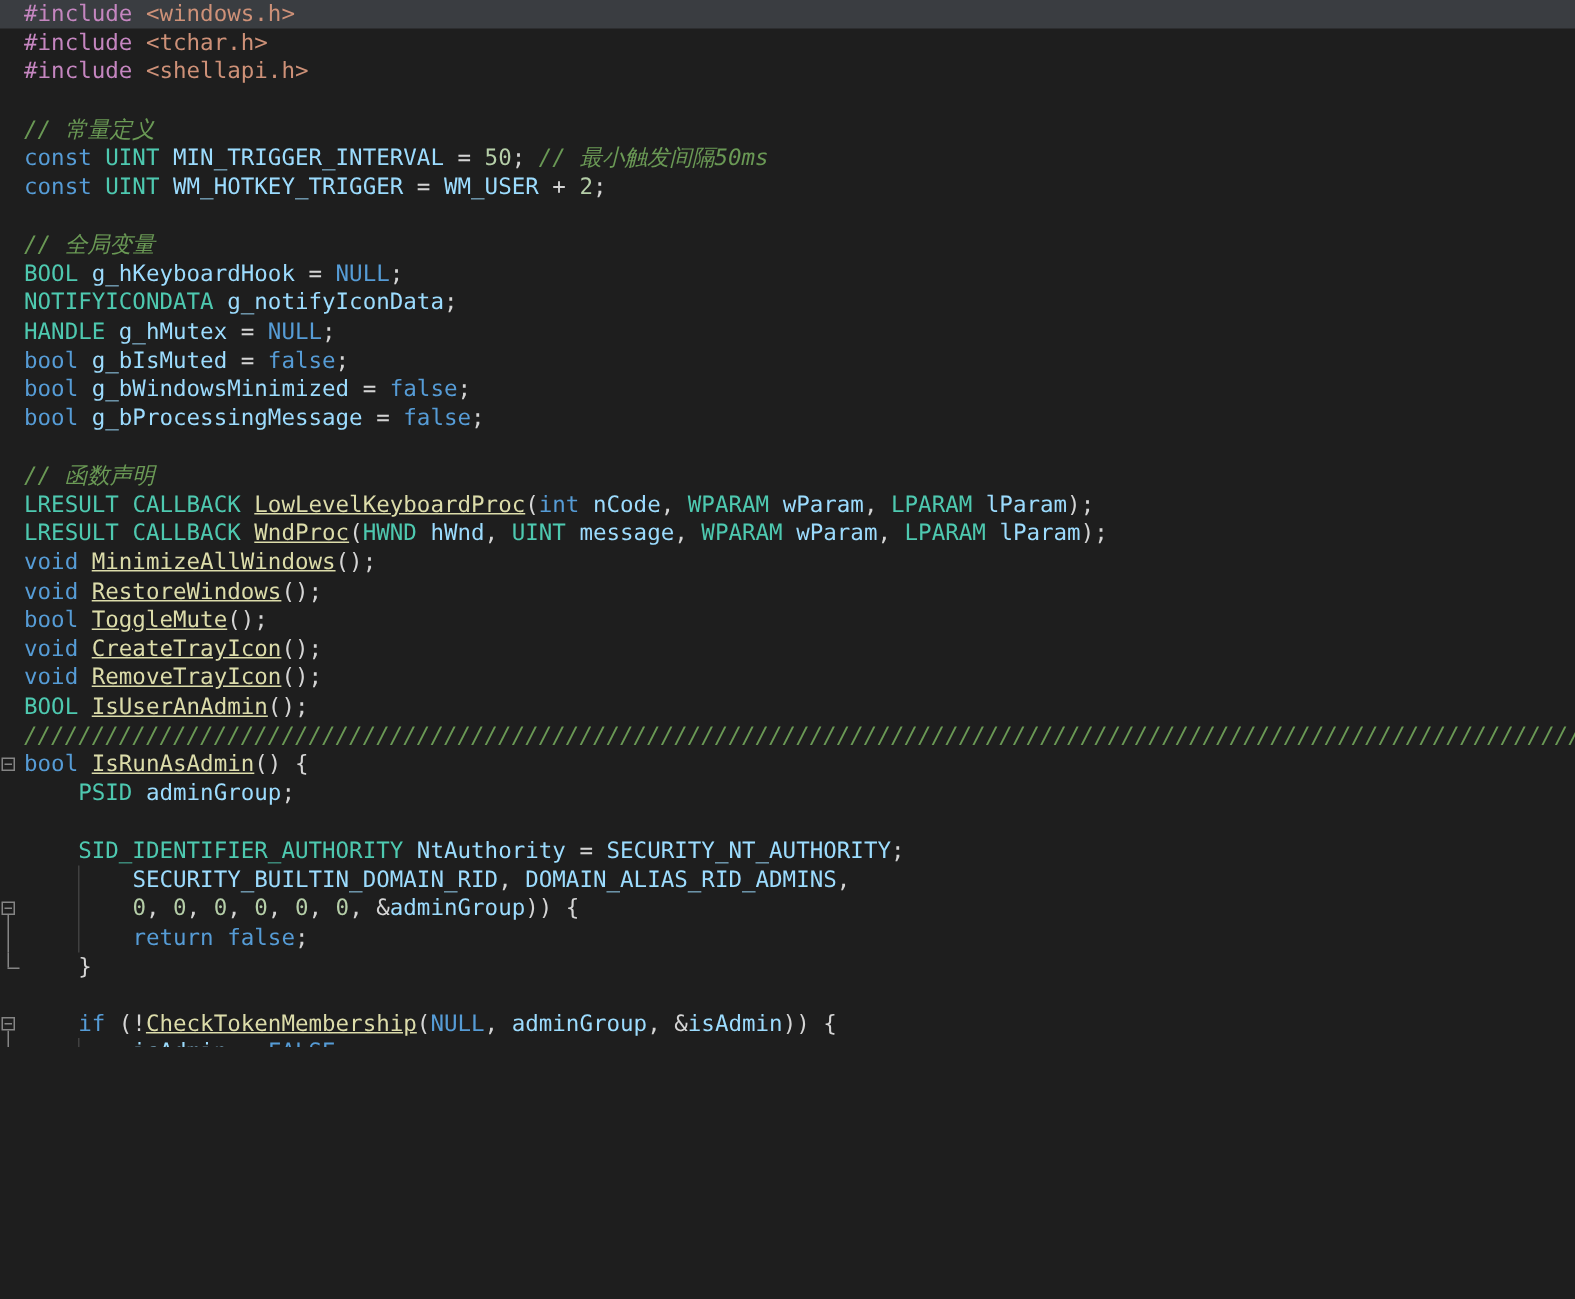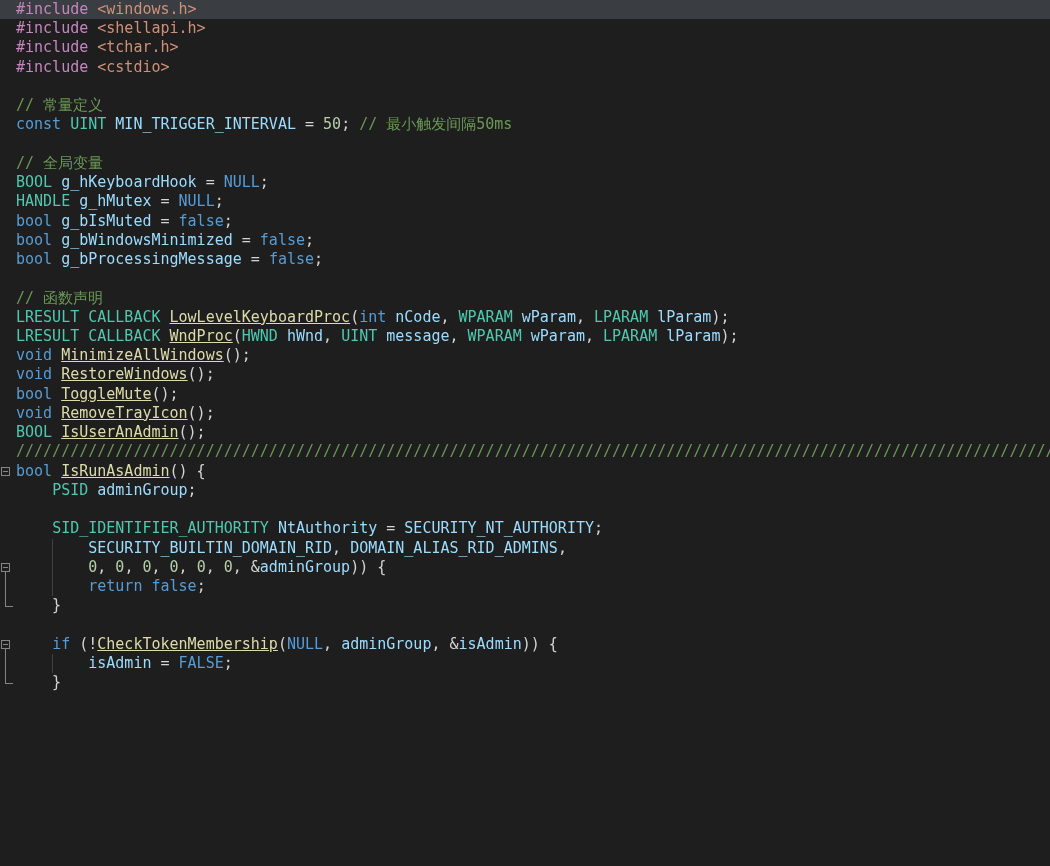--- a/index.html
+++ b/index.html
@@ -17,21 +17,21 @@
   .line {
     position: relative;
     height: 19.244px;
     line-height: 19.244px;
     white-space: pre;
   }
   .line.hl { background: var(--c-hl, #3a3d41); }
   .code { position: absolute; left: 16px; top: 0; white-space: pre; }
   .tok-pre { color: var(--c-pre); }
   .tok-str { color: var(--c-str); }
-  .tok-com { color: var(--c-com); }
+  .tok-com { color: var(--c-com); font-style: italic; }
   .tok-kw  { color: var(--c-kw);  }
   .tok-typ { color: var(--c-typ); }
   .tok-fn  { color: var(--c-fn); text-decoration: underline;  }
   .tok-var { color: var(--c-var); }
   .tok-num { color: var(--c-num); }
   .tok-pun { color: var(--c-pun); }
   .fold-box {
     position: absolute; left: 1px; top: 5px;
     width: 9px; height: 9px;
     border: 1px solid var(--c-fold, #858585);
@@ -50,40 +50,42 @@
     position: absolute; left: calc(16px + 4ch); top: 0; bottom: 0;
     width: 1px; background: var(--c-guide, #404040);
   }
 </style>
 </head>
 <body>
 
 <div id="screen">
   <div id="editor">
       <div class="line hl"><span class="code"><span class="tok-pre">#include</span><span class="tok-pun"> </span><span class="tok-str">&lt;windows.h&gt;</span></span></div>
+      <div class="line"><span class="code"><span class="tok-pre">#include</span><span class="tok-pun"> </span><span class="tok-str">&lt;tchar.h&gt;</span></span></div>
       <div class="line"><span class="code"><span class="tok-pre">#include</span><span class="tok-pun"> </span><span class="tok-str">&lt;shellapi.h&gt;</span></span></div>
-      <div class="line"><span class="code"><span class="tok-pre">#include</span><span class="tok-pun"> </span><span class="tok-str">&lt;tchar.h&gt;</span></span></div>
-      <div class="line"><span class="code"><span class="tok-pre">#include</span><span class="tok-pun"> </span><span class="tok-str">&lt;cstdio&gt;</span></span></div>
       <div class="line"><span class="code"></span></div>
       <div class="line"><span class="code"><span class="tok-com">// 常量定义</span></span></div>
       <div class="line"><span class="code"><span class="tok-kw">const</span><span class="tok-pun"> </span><span class="tok-typ">UINT</span><span class="tok-pun"> </span><span class="tok-var">MIN_TRIGGER_INTERVAL</span><span class="tok-pun"> = </span><span class="tok-num">50</span><span class="tok-pun">; </span><span class="tok-com">// 最小触发间隔50ms</span></span></div>
+      <div class="line"><span class="code"><span class="tok-kw">const</span><span class="tok-pun"> </span><span class="tok-typ">UINT</span><span class="tok-pun"> </span><span class="tok-var">WM_HOTKEY_TRIGGER</span><span class="tok-pun"> = </span><span class="tok-var">WM_USER</span><span class="tok-pun"> + </span><span class="tok-num">2</span><span class="tok-pun">;</span></span></div>
       <div class="line"><span class="code"></span></div>
       <div class="line"><span class="code"><span class="tok-com">// 全局变量</span></span></div>
       <div class="line"><span class="code"><span class="tok-typ">BOOL</span><span class="tok-pun"> </span><span class="tok-var">g_hKeyboardHook</span><span class="tok-pun"> = </span><span class="tok-kw">NULL</span><span class="tok-pun">;</span></span></div>
+      <div class="line"><span class="code"><span class="tok-typ">NOTIFYICONDATA</span><span class="tok-pun"> </span><span class="tok-var">g_notifyIconData</span><span class="tok-pun">;</span></span></div>
       <div class="line"><span class="code"><span class="tok-typ">HANDLE</span><span class="tok-pun"> </span><span class="tok-var">g_hMutex</span><span class="tok-pun"> = </span><span class="tok-kw">NULL</span><span class="tok-pun">;</span></span></div>
       <div class="line"><span class="code"><span class="tok-kw">bool</span><span class="tok-pun"> </span><span class="tok-var">g_bIsMuted</span><span class="tok-pun"> = </span><span class="tok-kw">false</span><span class="tok-pun">;</span></span></div>
       <div class="line"><span class="code"><span class="tok-kw">bool</span><span class="tok-pun"> </span><span class="tok-var">g_bWindowsMinimized</span><span class="tok-pun"> = </span><span class="tok-kw">false</span><span class="tok-pun">;</span></span></div>
       <div class="line"><span class="code"><span class="tok-kw">bool</span><span class="tok-pun"> </span><span class="tok-var">g_bProcessingMessage</span><span class="tok-pun"> = </span><span class="tok-kw">false</span><span class="tok-pun">;</span></span></div>
       <div class="line"><span class="code"></span></div>
       <div class="line"><span class="code"><span class="tok-com">// 函数声明</span></span></div>
       <div class="line"><span class="code"><span class="tok-typ">LRESULT</span><span class="tok-pun"> </span><span class="tok-typ">CALLBACK</span><span class="tok-pun"> </span><span class="tok-fn">LowLevelKeyboardProc</span><span class="tok-pun">(</span><span class="tok-kw">int</span><span class="tok-pun"> </span><span class="tok-var">nCode</span><span class="tok-pun">, </span><span class="tok-typ">WPARAM</span><span class="tok-pun"> </span><span class="tok-var">wParam</span><span class="tok-pun">, </span><span class="tok-typ">LPARAM</span><span class="tok-pun"> </span><span class="tok-var">lParam</span><span class="tok-pun">);</span></span></div>
       <div class="line"><span class="code"><span class="tok-typ">LRESULT</span><span class="tok-pun"> </span><span class="tok-typ">CALLBACK</span><span class="tok-pun"> </span><span class="tok-fn">WndProc</span><span class="tok-pun">(</span><span class="tok-typ">HWND</span><span class="tok-pun"> </span><span class="tok-var">hWnd</span><span class="tok-pun">, </span><span class="tok-typ">UINT</span><span class="tok-pun"> </span><span class="tok-var">message</span><span class="tok-pun">, </span><span class="tok-typ">WPARAM</span><span class="tok-pun"> </span><span class="tok-var">wParam</span><span class="tok-pun">, </span><span class="tok-typ">LPARAM</span><span class="tok-pun"> </span><span class="tok-var">lParam</span><span class="tok-pun">);</span></span></div>
       <div class="line"><span class="code"><span class="tok-kw">void</span><span class="tok-pun"> </span><span class="tok-fn">MinimizeAllWindows</span><span class="tok-pun">();</span></span></div>
       <div class="line"><span class="code"><span class="tok-kw">void</span><span class="tok-pun"> </span><span class="tok-fn">RestoreWindows</span><span class="tok-pun">();</span></span></div>
       <div class="line"><span class="code"><span class="tok-kw">bool</span><span class="tok-pun"> </span><span class="tok-fn">ToggleMute</span><span class="tok-pun">();</span></span></div>
+      <div class="line"><span class="code"><span class="tok-kw">void</span><span class="tok-pun"> </span><span class="tok-fn">CreateTrayIcon</span><span class="tok-pun">();</span></span></div>
       <div class="line"><span class="code"><span class="tok-kw">void</span><span class="tok-pun"> </span><span class="tok-fn">RemoveTrayIcon</span><span class="tok-pun">();</span></span></div>
       <div class="line"><span class="code"><span class="tok-typ">BOOL</span><span class="tok-pun"> </span><span class="tok-fn">IsUserAnAdmin</span><span class="tok-pun">();</span></span></div>
       <div class="line"><span class="code"><span class="tok-com">////////////////////////////////////////////////////////////////////////////////////////////////////////////////////////</span></span></div>
       <div class="line"><div class="fold-box"></div><span class="code"><span class="tok-kw">bool</span><span class="tok-pun"> </span><span class="tok-fn">IsRunAsAdmin</span><span class="tok-pun">() {</span></span></div>
       <div class="line"><span class="code"><span class="tok-pun">    </span><span class="tok-typ">PSID</span><span class="tok-pun"> </span><span class="tok-var">adminGroup</span><span class="tok-pun">;</span></span></div>
       <div class="line"><span class="code"></span></div>
       <div class="line"><span class="code"><span class="tok-pun">    </span><span class="tok-typ">SID_IDENTIFIER_AUTHORITY</span><span class="tok-pun"> </span><span class="tok-var">NtAuthority</span><span class="tok-pun"> = </span><span class="tok-var">SECURITY_NT_AUTHORITY</span><span class="tok-pun">;</span></span></div>
       <div class="line"><div class="indent-guide"></div><span class="code"><span class="tok-pun">        </span><span class="tok-var">SECURITY_BUILTIN_DOMAIN_RID</span><span class="tok-pun">, </span><span class="tok-var">DOMAIN_ALIAS_RID_ADMINS</span><span class="tok-pun">,</span></span></div>
       <div class="line"><div class="fold-box"></div><div class="fold-stub"></div><div class="indent-guide"></div><span class="code"><span class="tok-pun">        </span><span class="tok-num">0</span><span class="tok-pun">, </span><span class="tok-num">0</span><span class="tok-pun">, </span><span class="tok-num">0</span><span class="tok-pun">, </span><span class="tok-num">0</span><span class="tok-pun">, </span><span class="tok-num">0</span><span class="tok-pun">, </span><span class="tok-num">0</span><span class="tok-pun">, &amp;</span><span class="tok-var">adminGroup</span><span class="tok-pun">)) {</span></span></div>
       <div class="line"><div class="fold-mid"></div><div class="indent-guide"></div><span class="code"><span class="tok-pun">        </span><span class="tok-kw">return</span><span class="tok-pun"> </span><span class="tok-kw">false</span><span class="tok-pun">;</span></span></div>

